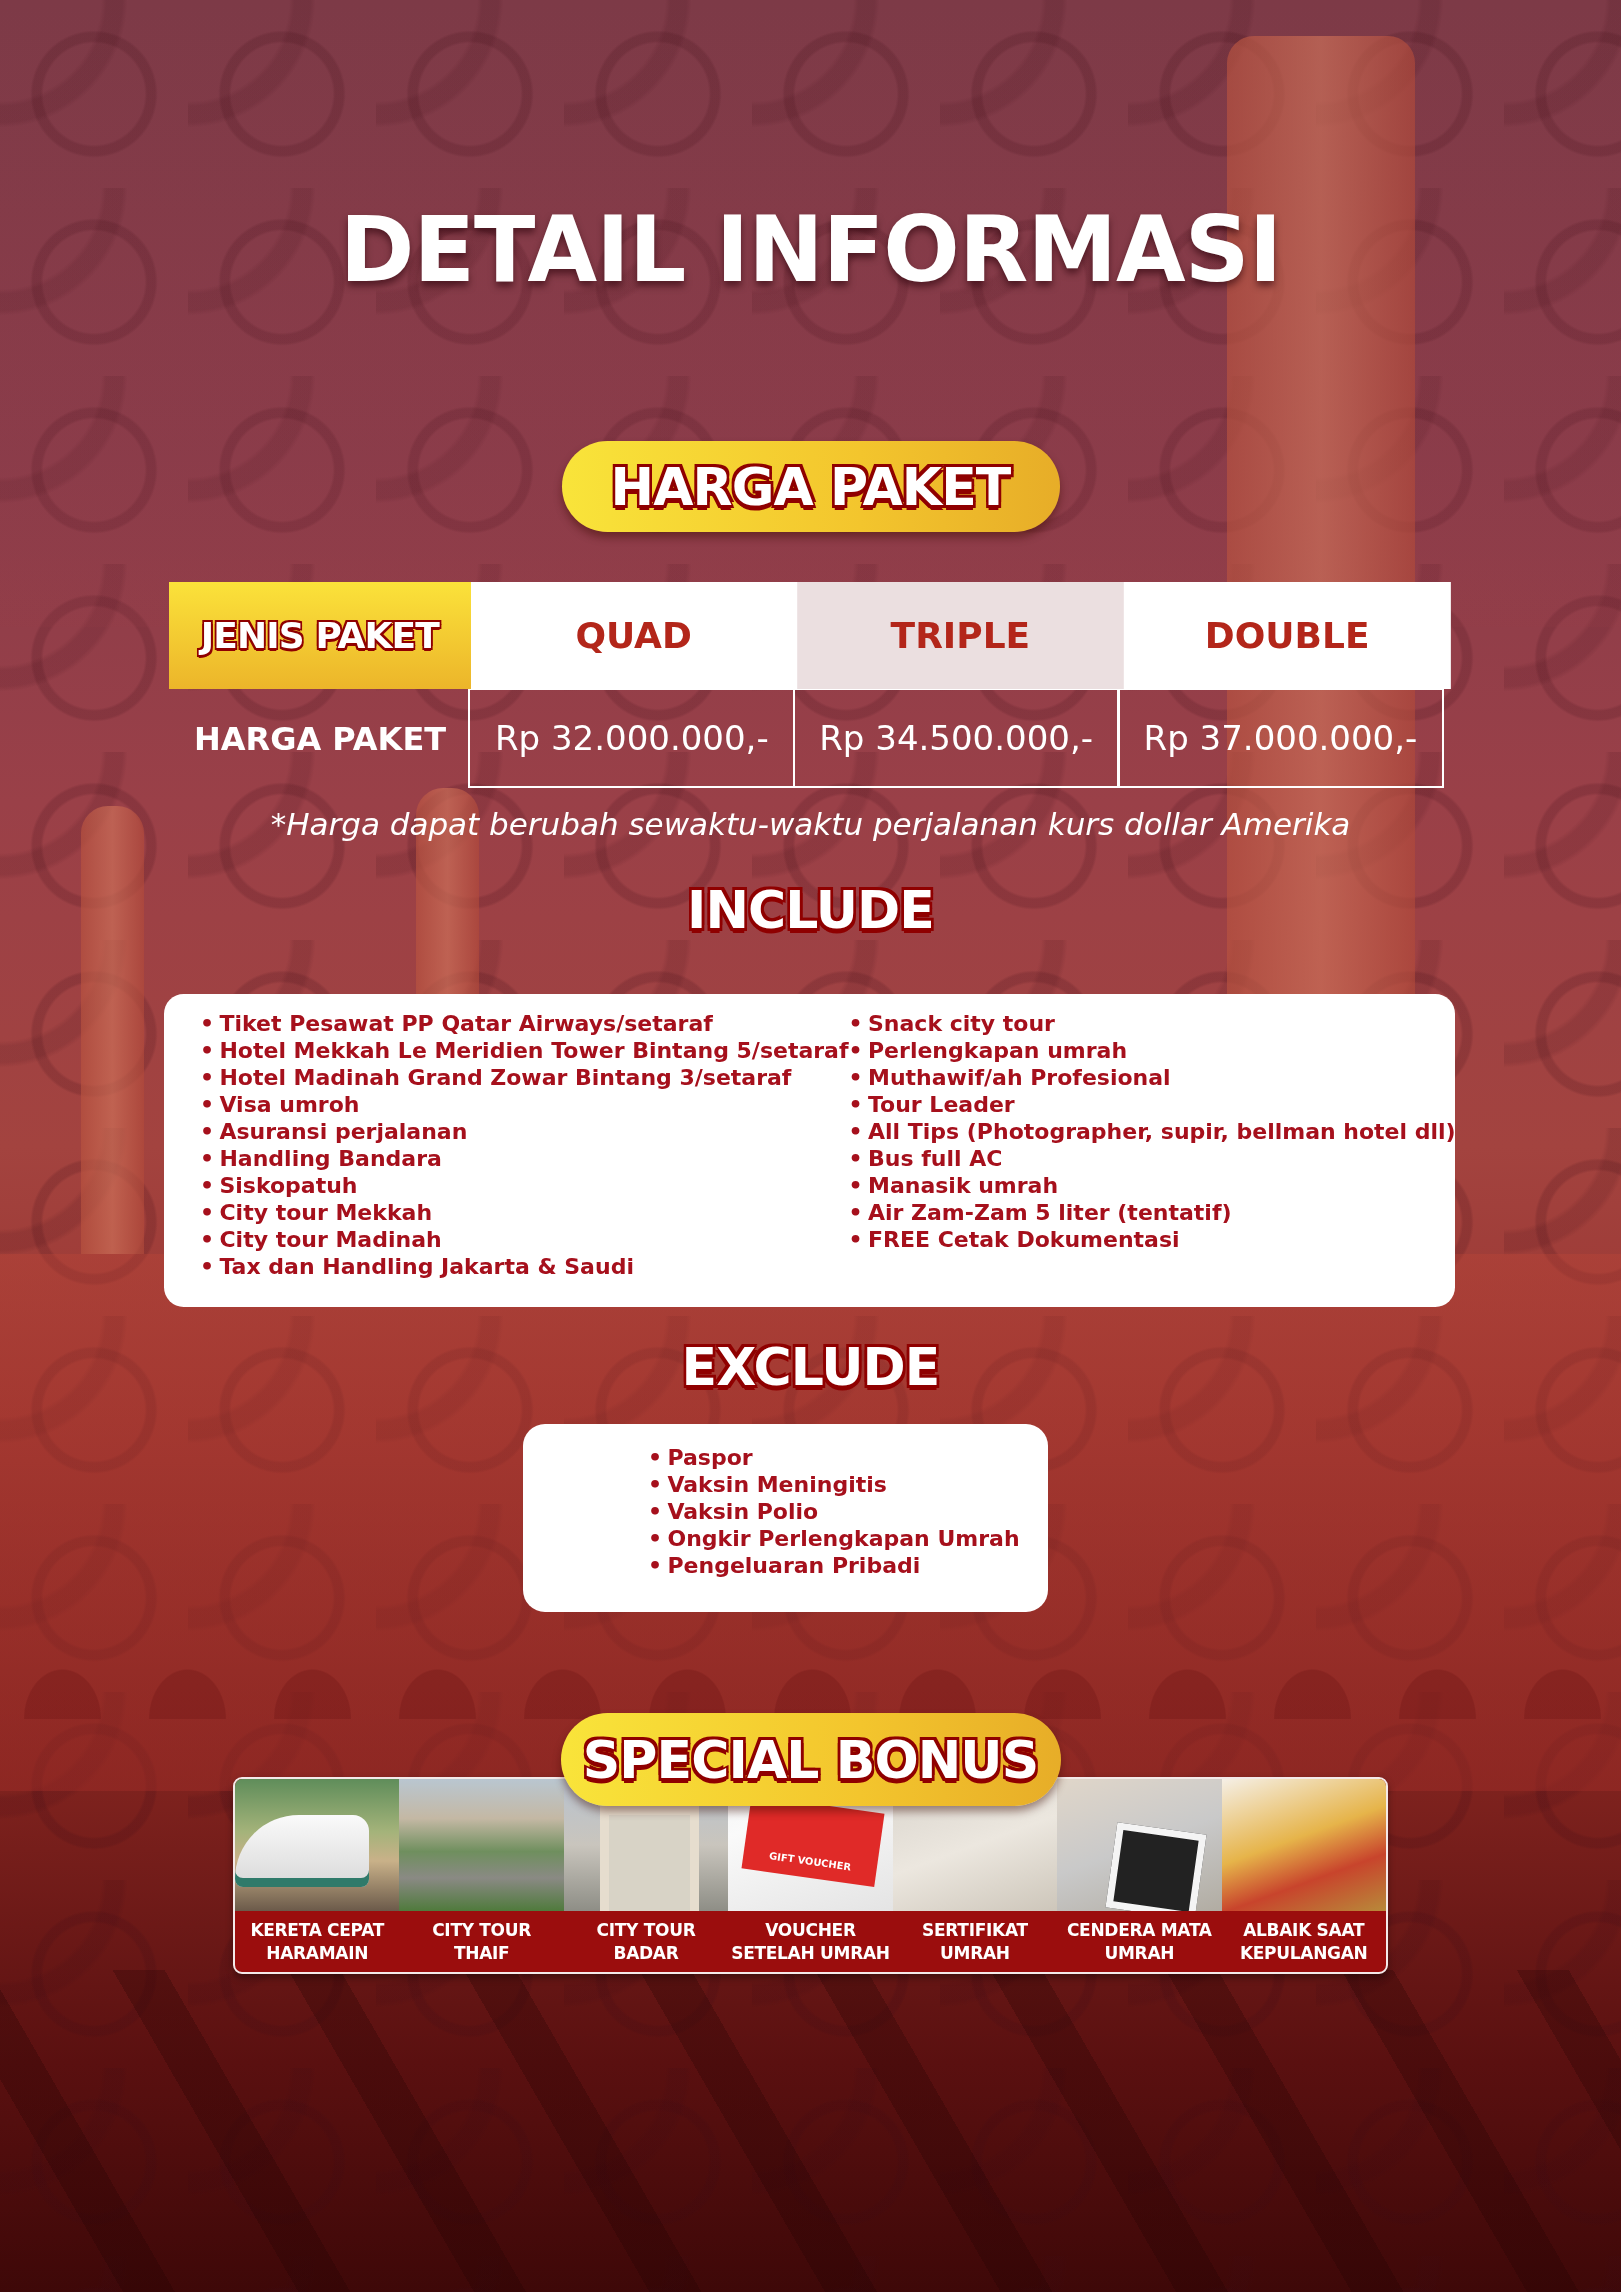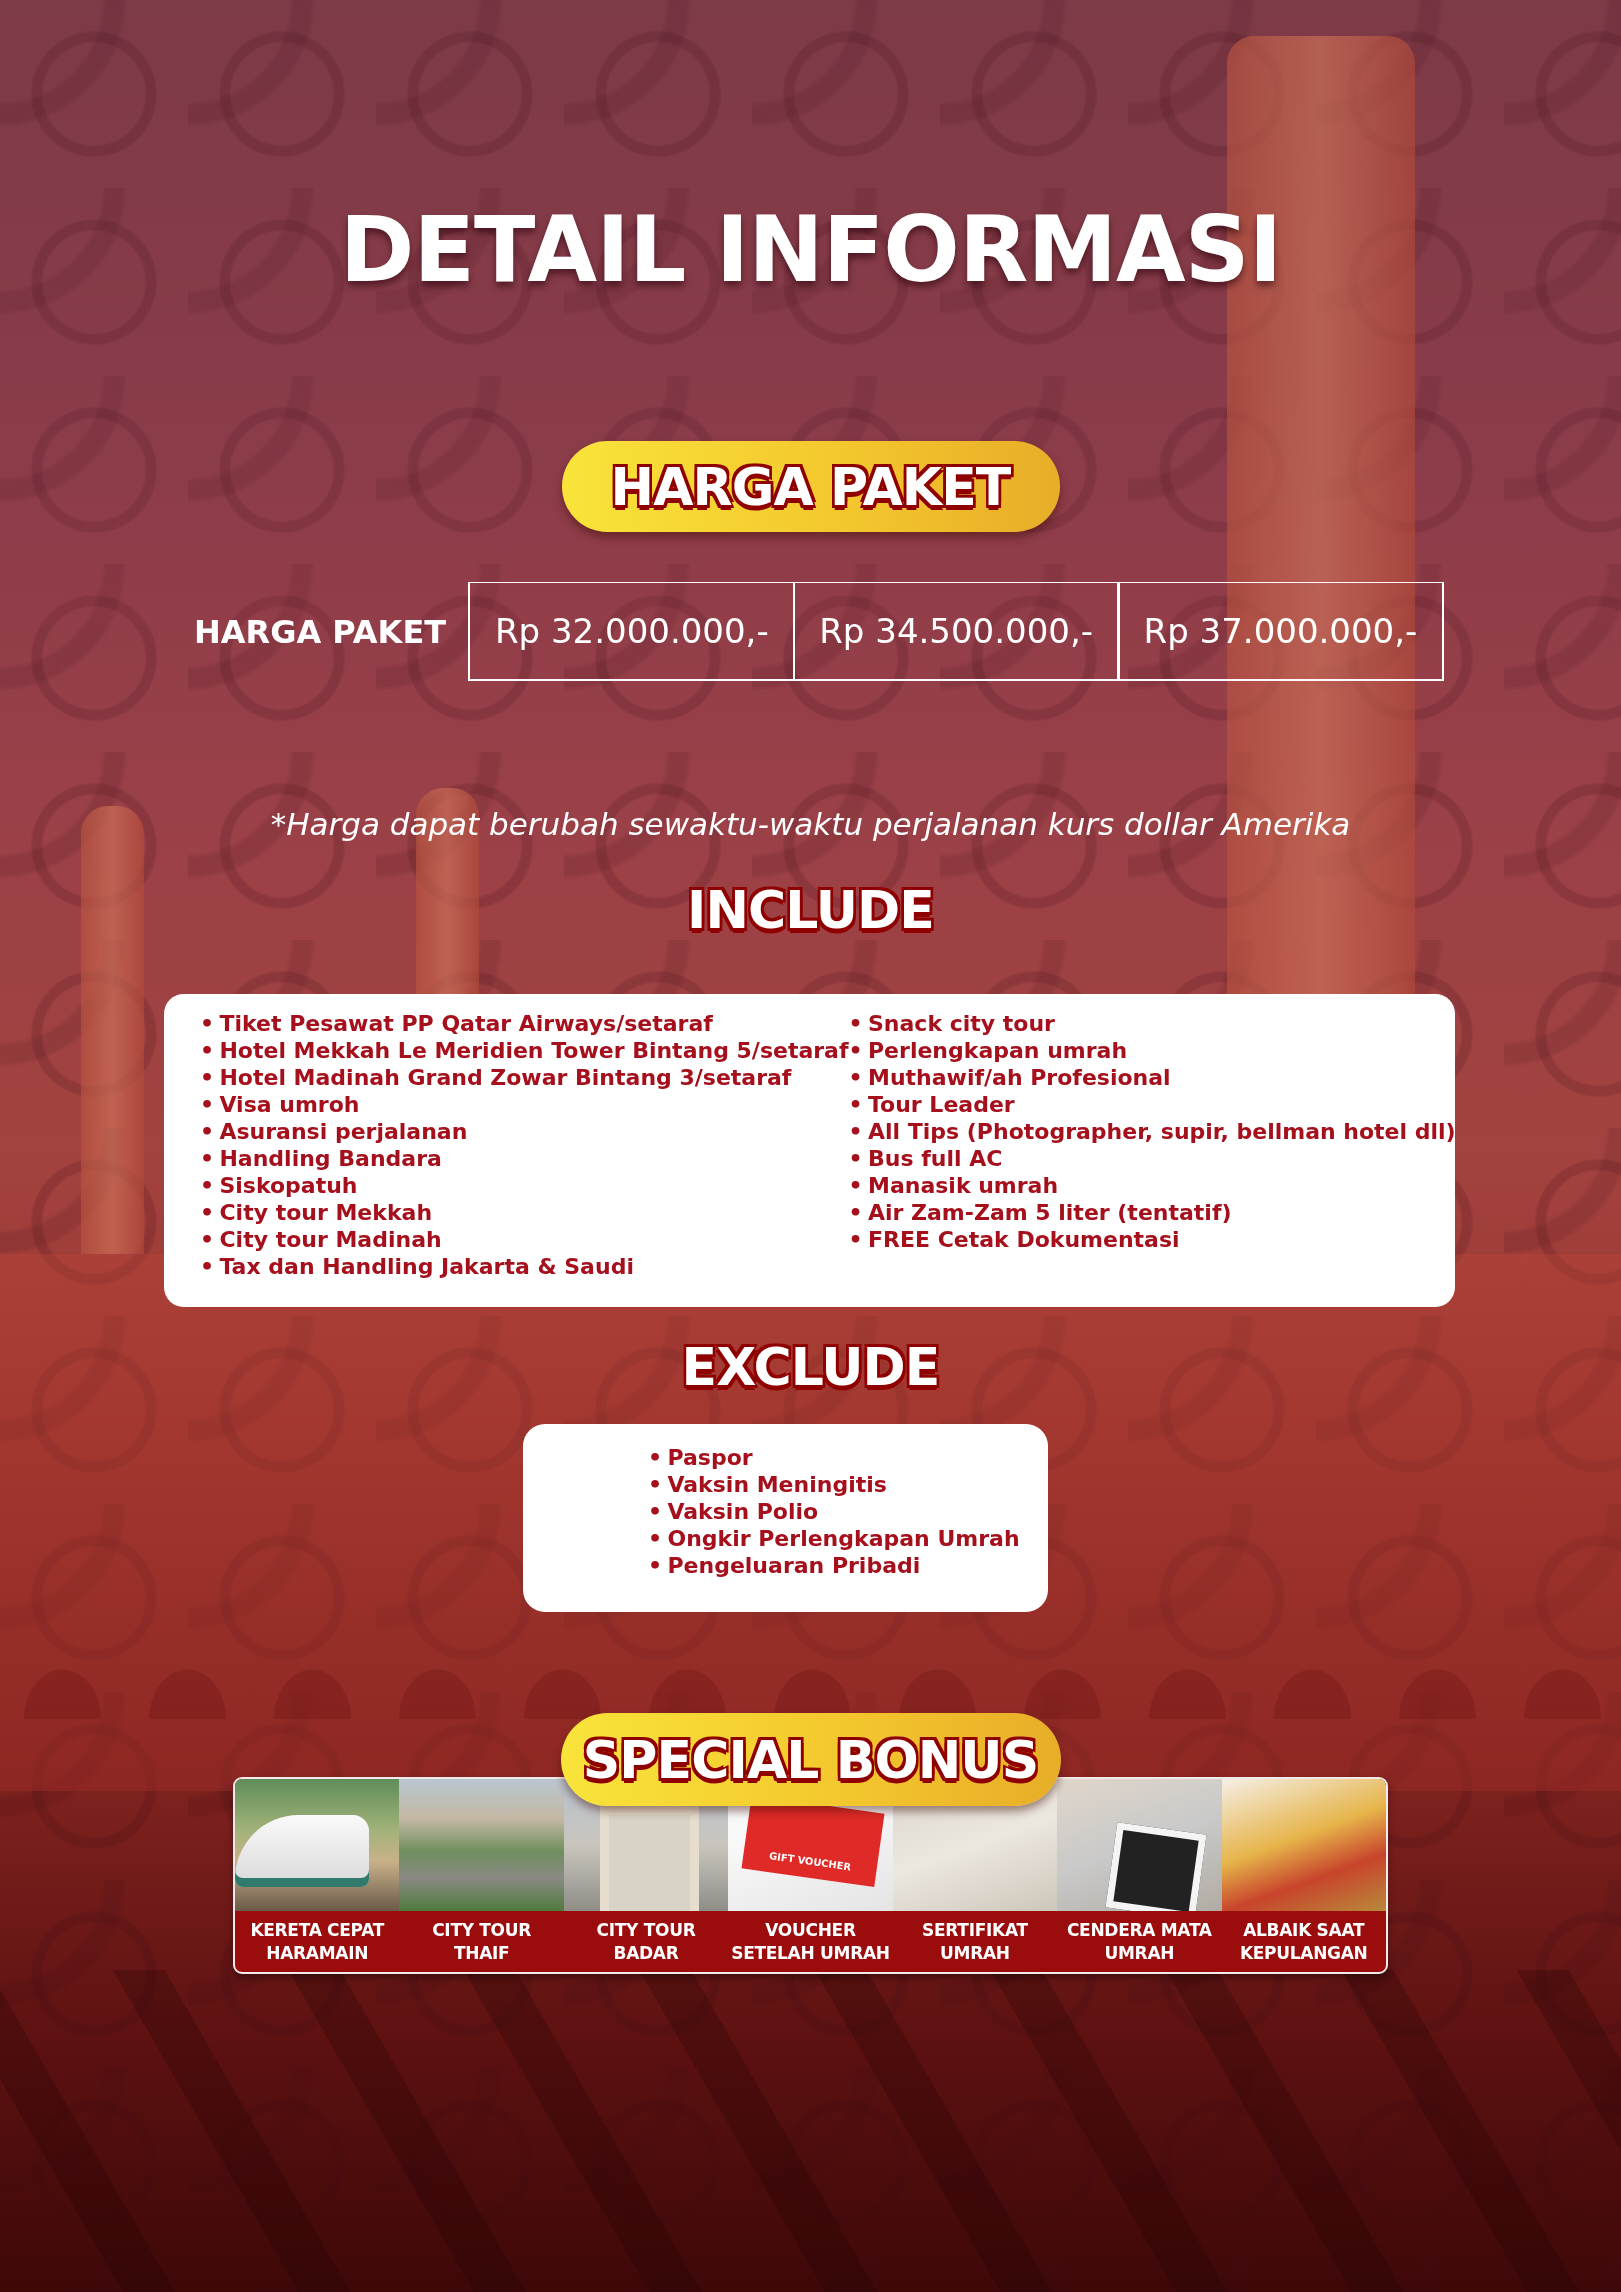--- a/index.html
+++ b/index.html
@@ -156,20 +156,28 @@
 <div class="arches"></div>
 <div class="shadow-stripes"></div>
 
 <h1 class="title">DETAIL INFORMASI</h1>
 
 <div class="pill pill-harga">
   <span class="stroke-text">HARGA PAKET</span>
 </div>
 
 <div class="price-table">
+  <div class="tr">
+    <div class="th-label">
+      <span class="stroke-text">JENIS PAKET</span>
+    </div>
+    <div class="th-col">QUAD</div>
+    <div class="th-col shade">TRIPLE</div>
+    <div class="th-col">DOUBLE</div>
+  </div>
   <div class="tr">
     <div class="row-label">HARGA PAKET</div>
     <div class="price-cell">Rp 32.000.000,-</div>
     <div class="price-cell">Rp 34.500.000,-</div>
     <div class="price-cell">Rp 37.000.000,-</div>
   </div>
 </div>
 
 <p class="note">*Harga dapat berubah sewaktu-waktu perjalanan kurs dollar Amerika</p>
 

